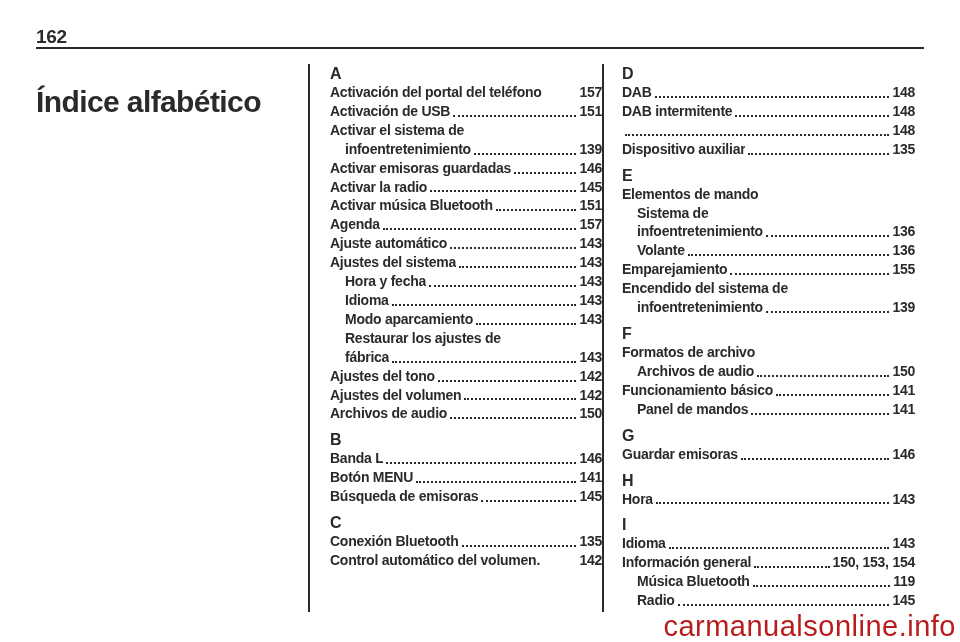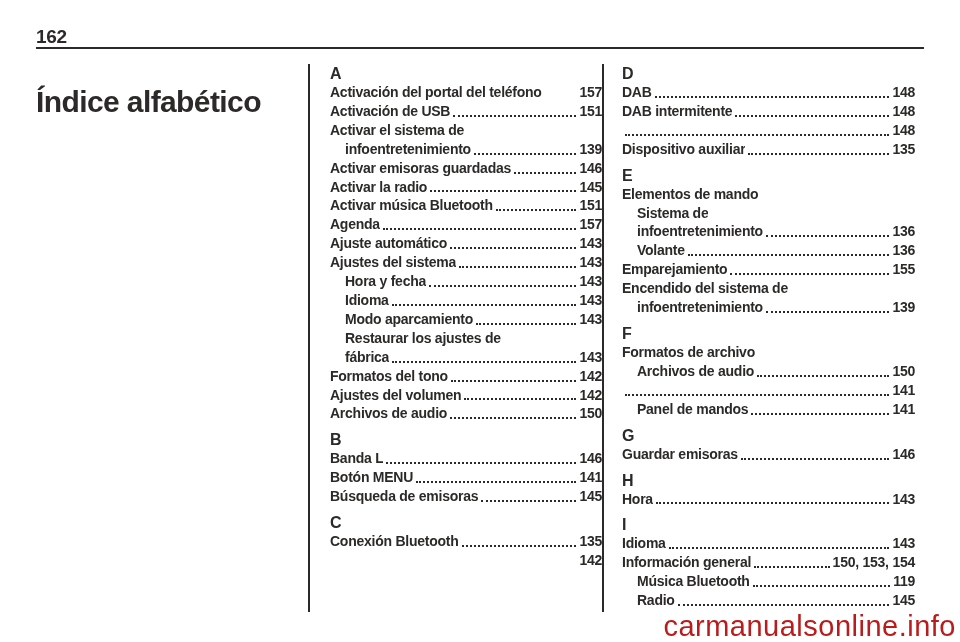--- a/index.html
+++ b/index.html
@@ -129,21 +129,21 @@
         </div>
         <div class="row indent">
           <span class="txt">Restaurar los ajustes de</span>
         </div>
         <div class="row indent">
           <span class="txt">fábrica</span>
           <span class="leader"></span>
           <span class="pg">143</span>
         </div>
         <div class="row">
-          <span class="txt">Formatos del tono</span>
+          <span class="txt">Ajustes del tono</span>
           <span class="leader"></span>
           <span class="pg">142</span>
         </div>
         <div class="row">
           <span class="txt">Ajustes del volumen</span>
           <span class="leader"></span>
           <span class="pg">142</span>
         </div>
         <div class="row">
           <span class="txt">Archivos de audio</span>
@@ -170,20 +170,21 @@
         </div>
       </div>
       <div class="section">
         <div class="letter">C</div>
         <div class="row">
           <span class="txt">Conexión Bluetooth</span>
           <span class="leader"></span>
           <span class="pg">135</span>
         </div>
         <div class="row">
+          <span class="txt">Control automático del volumen.</span>
           <span class="spacer"></span>
           <span class="pg">142</span>
         </div>
       </div>
     </div>
     <div class="col col-2">
       <div class="section">
         <div class="letter">D</div>
         <div class="row">
           <span class="txt">DAB</span>
@@ -241,20 +242,21 @@
         <div class="letter">F</div>
         <div class="row">
           <span class="txt">Formatos de archivo</span>
         </div>
         <div class="row indent">
           <span class="txt">Archivos de audio</span>
           <span class="leader"></span>
           <span class="pg">150</span>
         </div>
         <div class="row">
+          <span class="txt">Funcionamiento básico</span>
           <span class="leader"></span>
           <span class="pg">141</span>
         </div>
         <div class="row indent">
           <span class="txt">Panel de mandos</span>
           <span class="leader"></span>
           <span class="pg">141</span>
         </div>
       </div>
       <div class="section">

